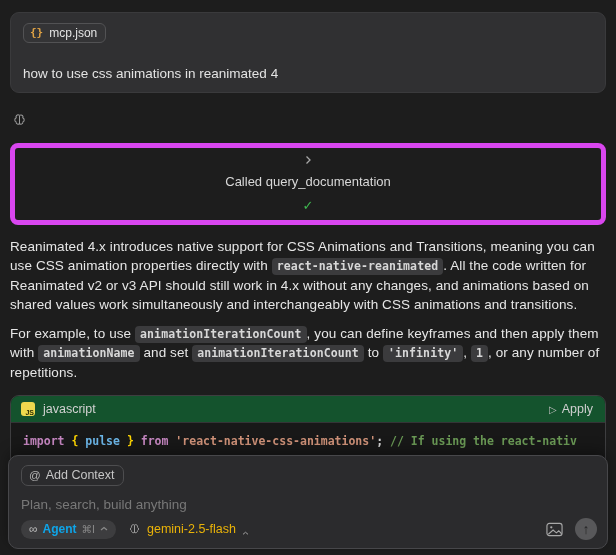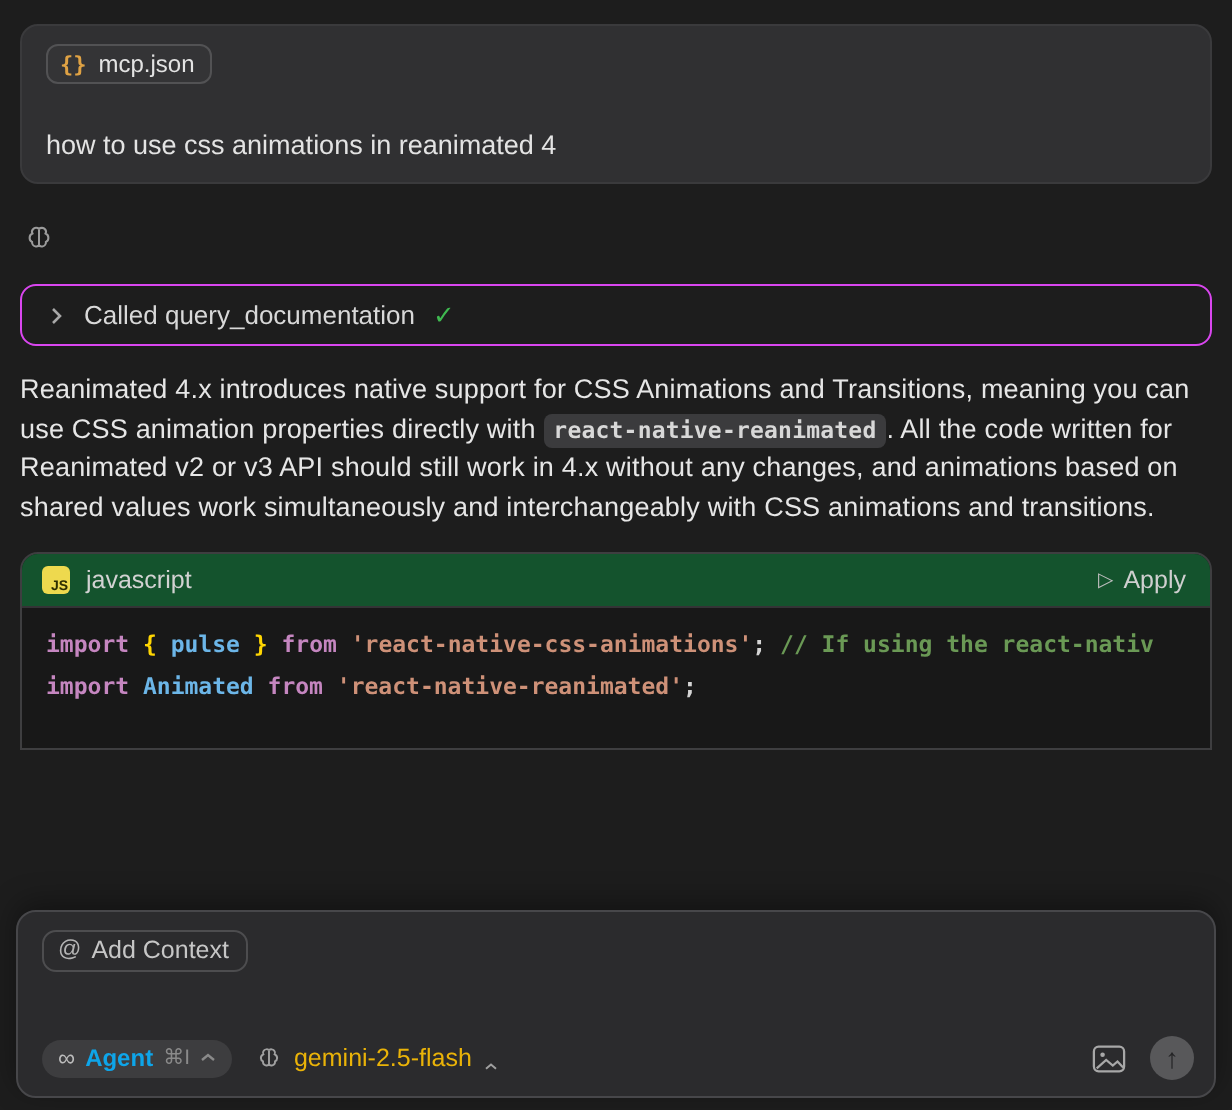--- a/index.html
+++ b/index.html
@@ -35,25 +35,26 @@
   
   .thought-row {
     margin:20px 2px 0; display:flex; align-items:center; gap:8px;
     color:#9b9b9b; font-size:13px;
   }
   .thought-row svg { stroke:#9b9b9b; }
 
   
   .tool-card {
     margin-top:15px;
-    border:1px solid #d946ef; border-radius:8px;
+    border:5px solid #d946ef; border-radius:8px;
     padding:7px 12px;
     display:flex; align-items:center; gap:9px;
     font-size:13px; color:#d8d8d8;
     cursor:pointer;
+    flex-direction:column;
   }
   .tool-check { color:#3fb950; font-size:13px; }
   .tool-card svg { stroke:#a8a8a8; }
 
   
   .paragraphs { margin-top:12px; }
   .paragraphs p {
     font-size:13.5px; line-height:19.5px; color:#e6e6e6;
     margin-top:9px; letter-spacing:.1px;
   }
@@ -181,20 +182,21 @@
       <svg width="10" height="10" viewBox="0 0 10 10" fill="none" stroke-width="1.3">
         <path d="M3.5 1.5 L7 5 L3.5 8.5"></path>
       </svg>
     </span>
     <span>Called query_documentation</span>
     <span class="tool-check">✓</span>
   </div>
 
   <div class="paragraphs">
       <p>Reanimated 4.x introduces native support for CSS Animations and Transitions, meaning you can use CSS animation properties directly with <code class="inline-code">react-native-reanimated</code>. All the code written for Reanimated v2 or v3 API should still work in 4.x without any changes, and animations based on shared values work simultaneously and interchangeably with CSS animations and transitions.</p>
+      <p>For example, to use <code class="inline-code">animationIterationCount</code>, you can define keyframes and then apply them with <code class="inline-code">animationName</code> and set <code class="inline-code">animationIterationCount</code> to <code class="inline-code">'infinity'</code>, <code class="inline-code">1</code>, or any number of repetitions.</p>
     </div>
 
   <div class="code-card">
     <div class="code-header">
       <span class="js-badge">
           <span>JS</span>
         </span>
       <span class="code-lang">javascript</span>
       <span class="apply-btn">
         <span class="play-glyph">▷</span>
@@ -204,20 +206,21 @@
     <div class="code-body"><div><span class="tok-kw">import </span><span class="tok-brace">{ </span><span class="tok-var">pulse</span><span class="tok-brace"> }</span><span class="tok-kw"> from </span><span class="tok-str">'react-native-css-animations'</span><span class="tok-plain">; </span><span class="tok-comment">// If using the react-nativ</span></div><div><span class="tok-kw">import </span><span class="tok-var">Animated</span><span class="tok-kw"> from </span><span class="tok-str">'react-native-reanimated'</span><span class="tok-plain">;</span></div></div>
   </div>
 
 </div>
 
 <div class="composer">
   <div class="context-chip">
     <span class="at-glyph">@</span>
     <span>Add Context</span>
   </div>
+  <div class="composer-placeholder">Plan, search, build anything</div>
 
   <div class="composer-bottom">
     <div class="agent-pill">
       <span class="infinity-glyph">∞</span>
       <span class="agent-label">Agent</span>
       <span class="agent-shortcut">⌘I</span>
       <span class="chev" style="display:flex;">
         <svg width="8" height="6" viewBox="0 0 8 6" fill="none" stroke="#8a8a8a" stroke-width="1.2">
           <path d="M1 4 L4 1.5 L7 4"></path>
         </svg>

